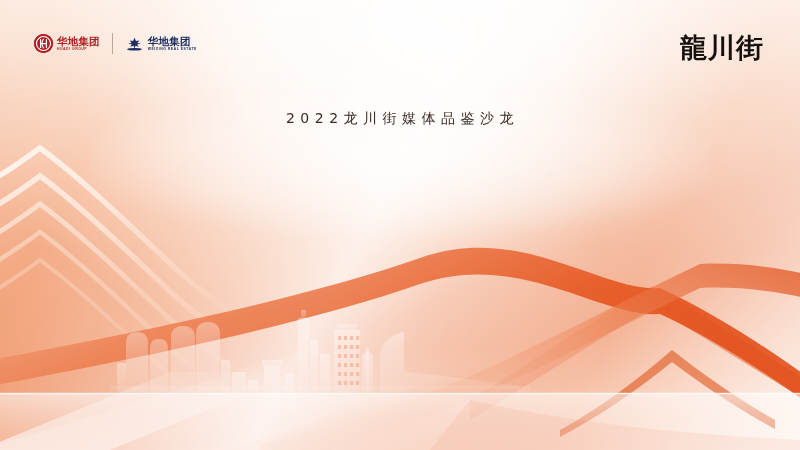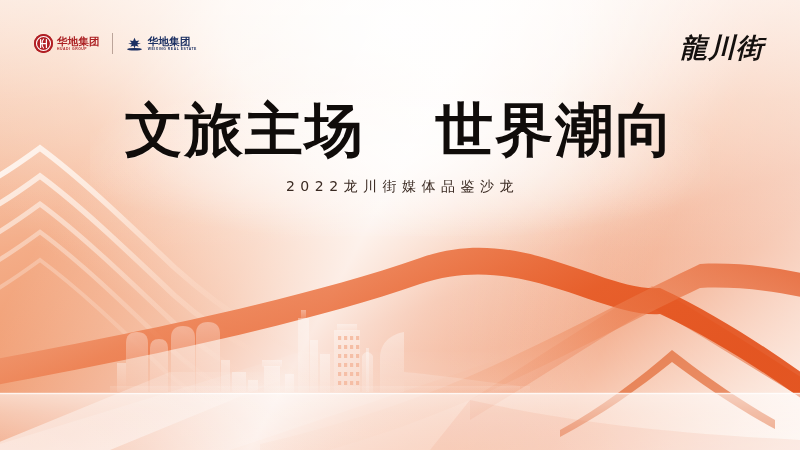--- a/index.html
+++ b/index.html
@@ -133,21 +133,20 @@
   .brand-right {
     position: absolute;
     right: 36px;
     top: 30px;
     font-family: "DejaVu Sans", sans-serif;
     font-size: 27px;
     font-weight: 700;
     color: #14100e;
     letter-spacing: 1px;
     white-space: nowrap;
-    font-style: italic;
   }
 
   
   .headline-block {
     position: absolute;
     left: 0; right: 0;
     top: 96px;
     z-index: 35;
     text-align: center;
   }
@@ -378,21 +377,16 @@
         </span>
       </div>
     </div>
 
     <div class="brand-right">龍川街</div>
   </div>
 
   <div class="hl-glow"></div>
 
   <div class="headline-block">
-    <div class="headline">
-      <span>文旅主场</span>
-      <span class="gap"></span>
-      <span>世界潮向</span>
-    </div>
     <div class="subtitle">2022龙川街媒体品鉴沙龙</div>
   </div>
 
 </div>
 
 </body></html>

